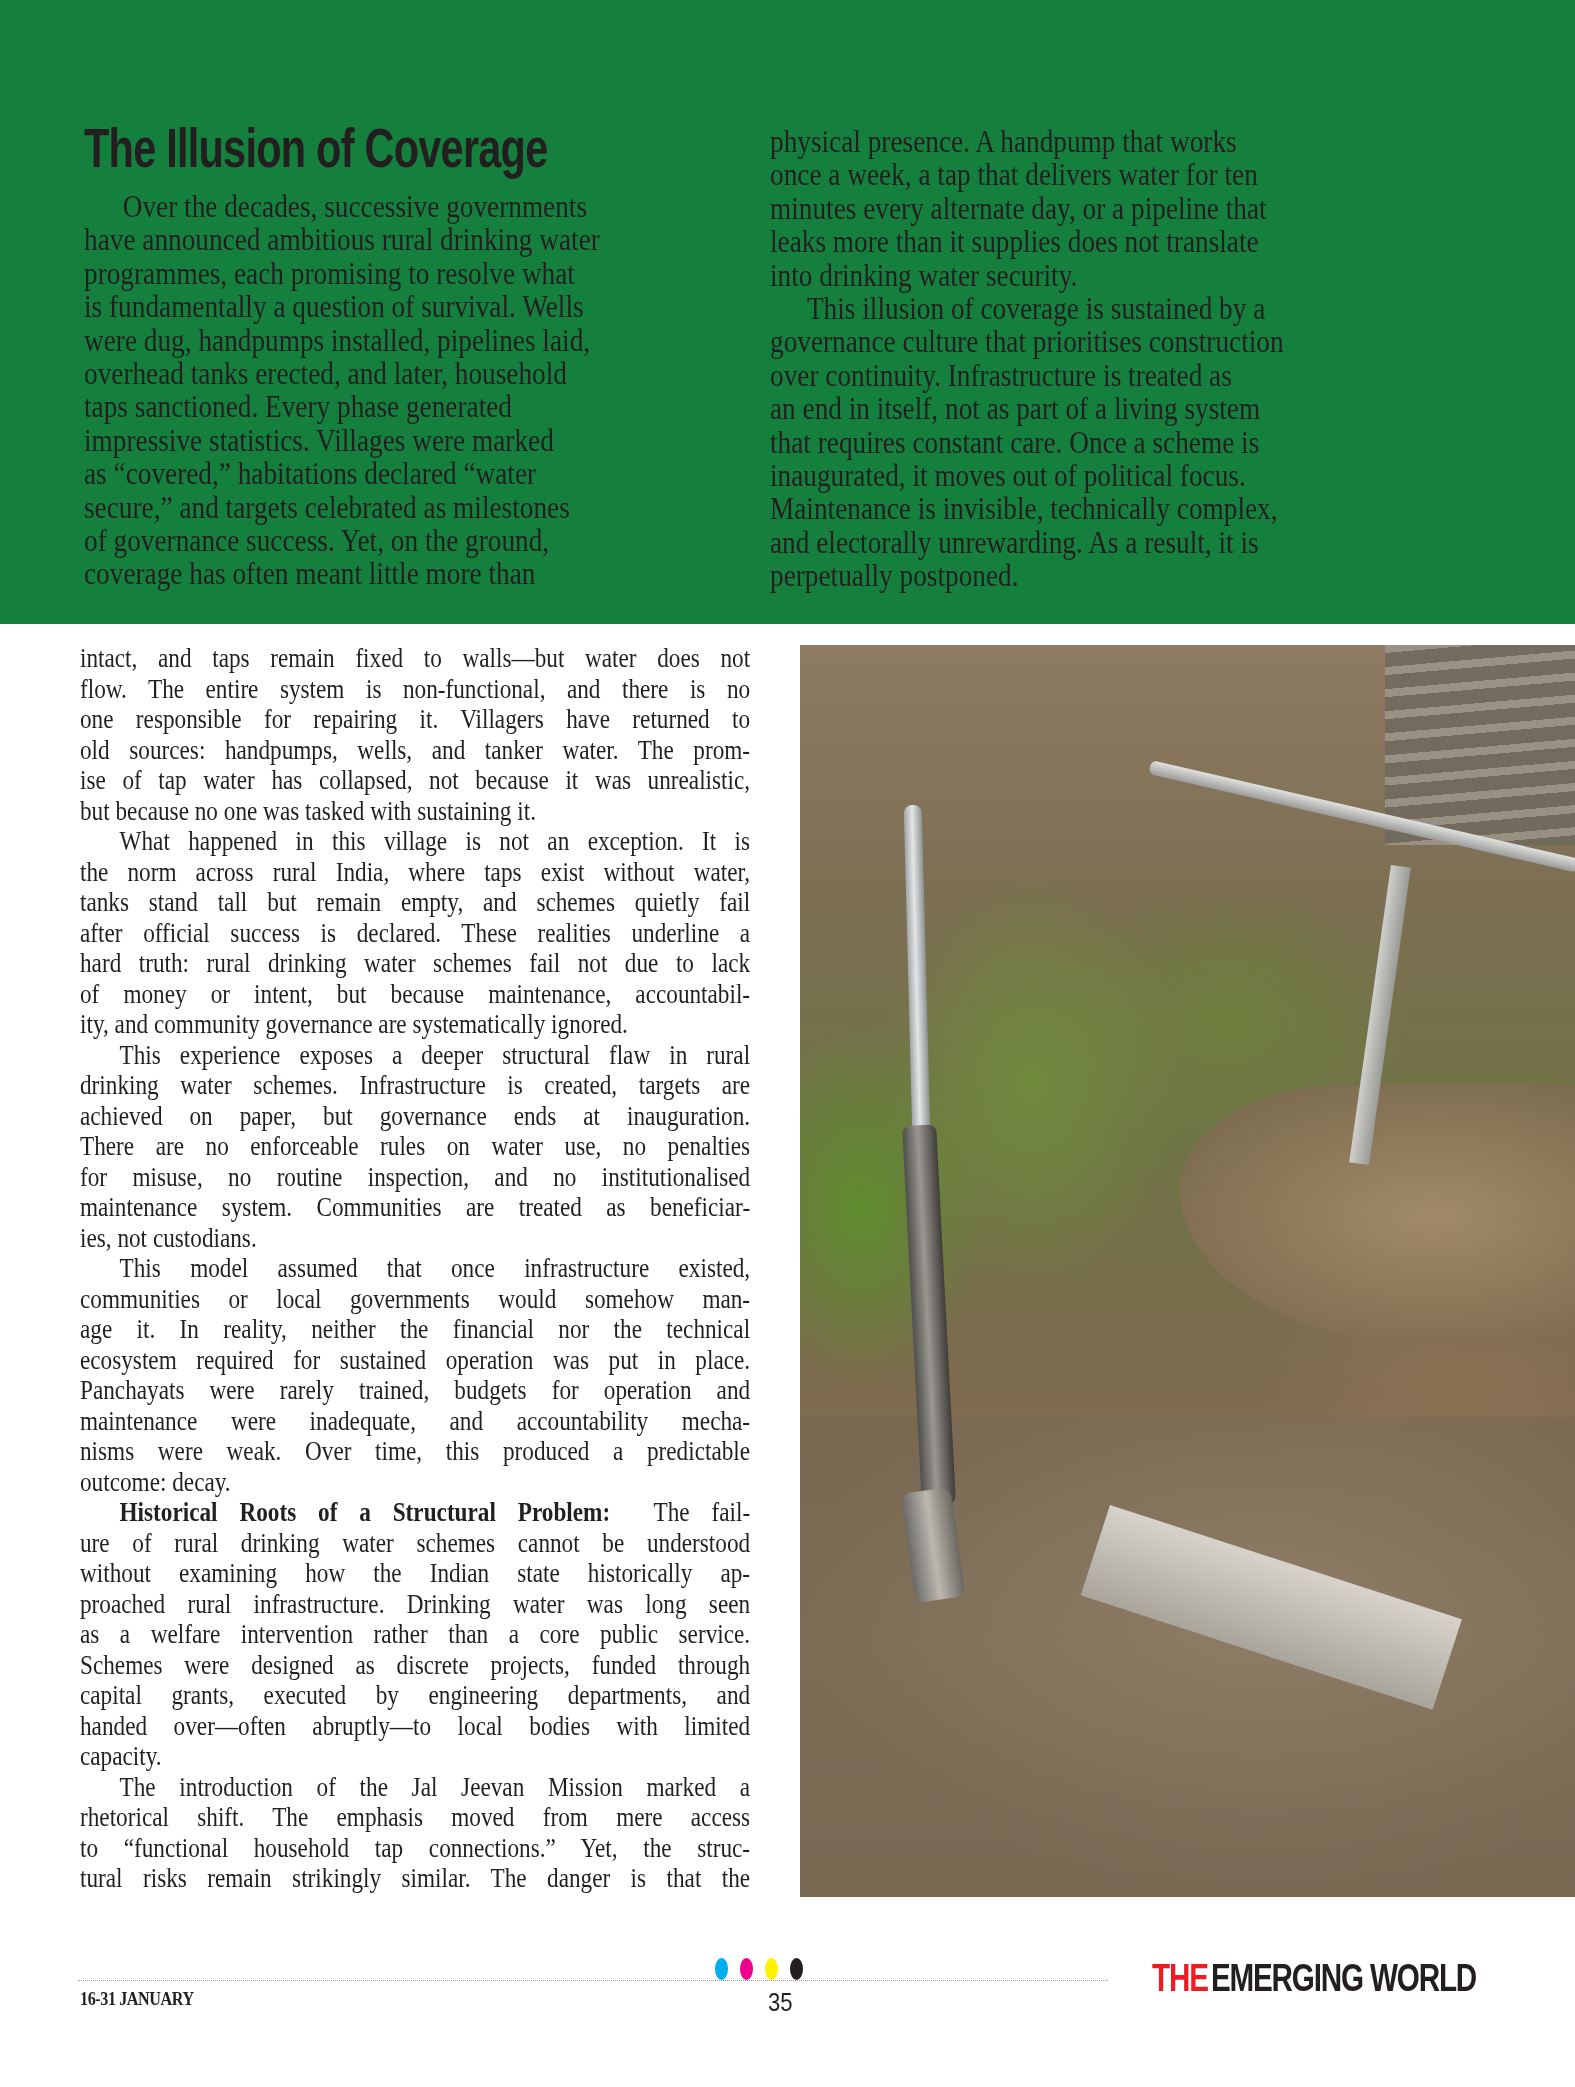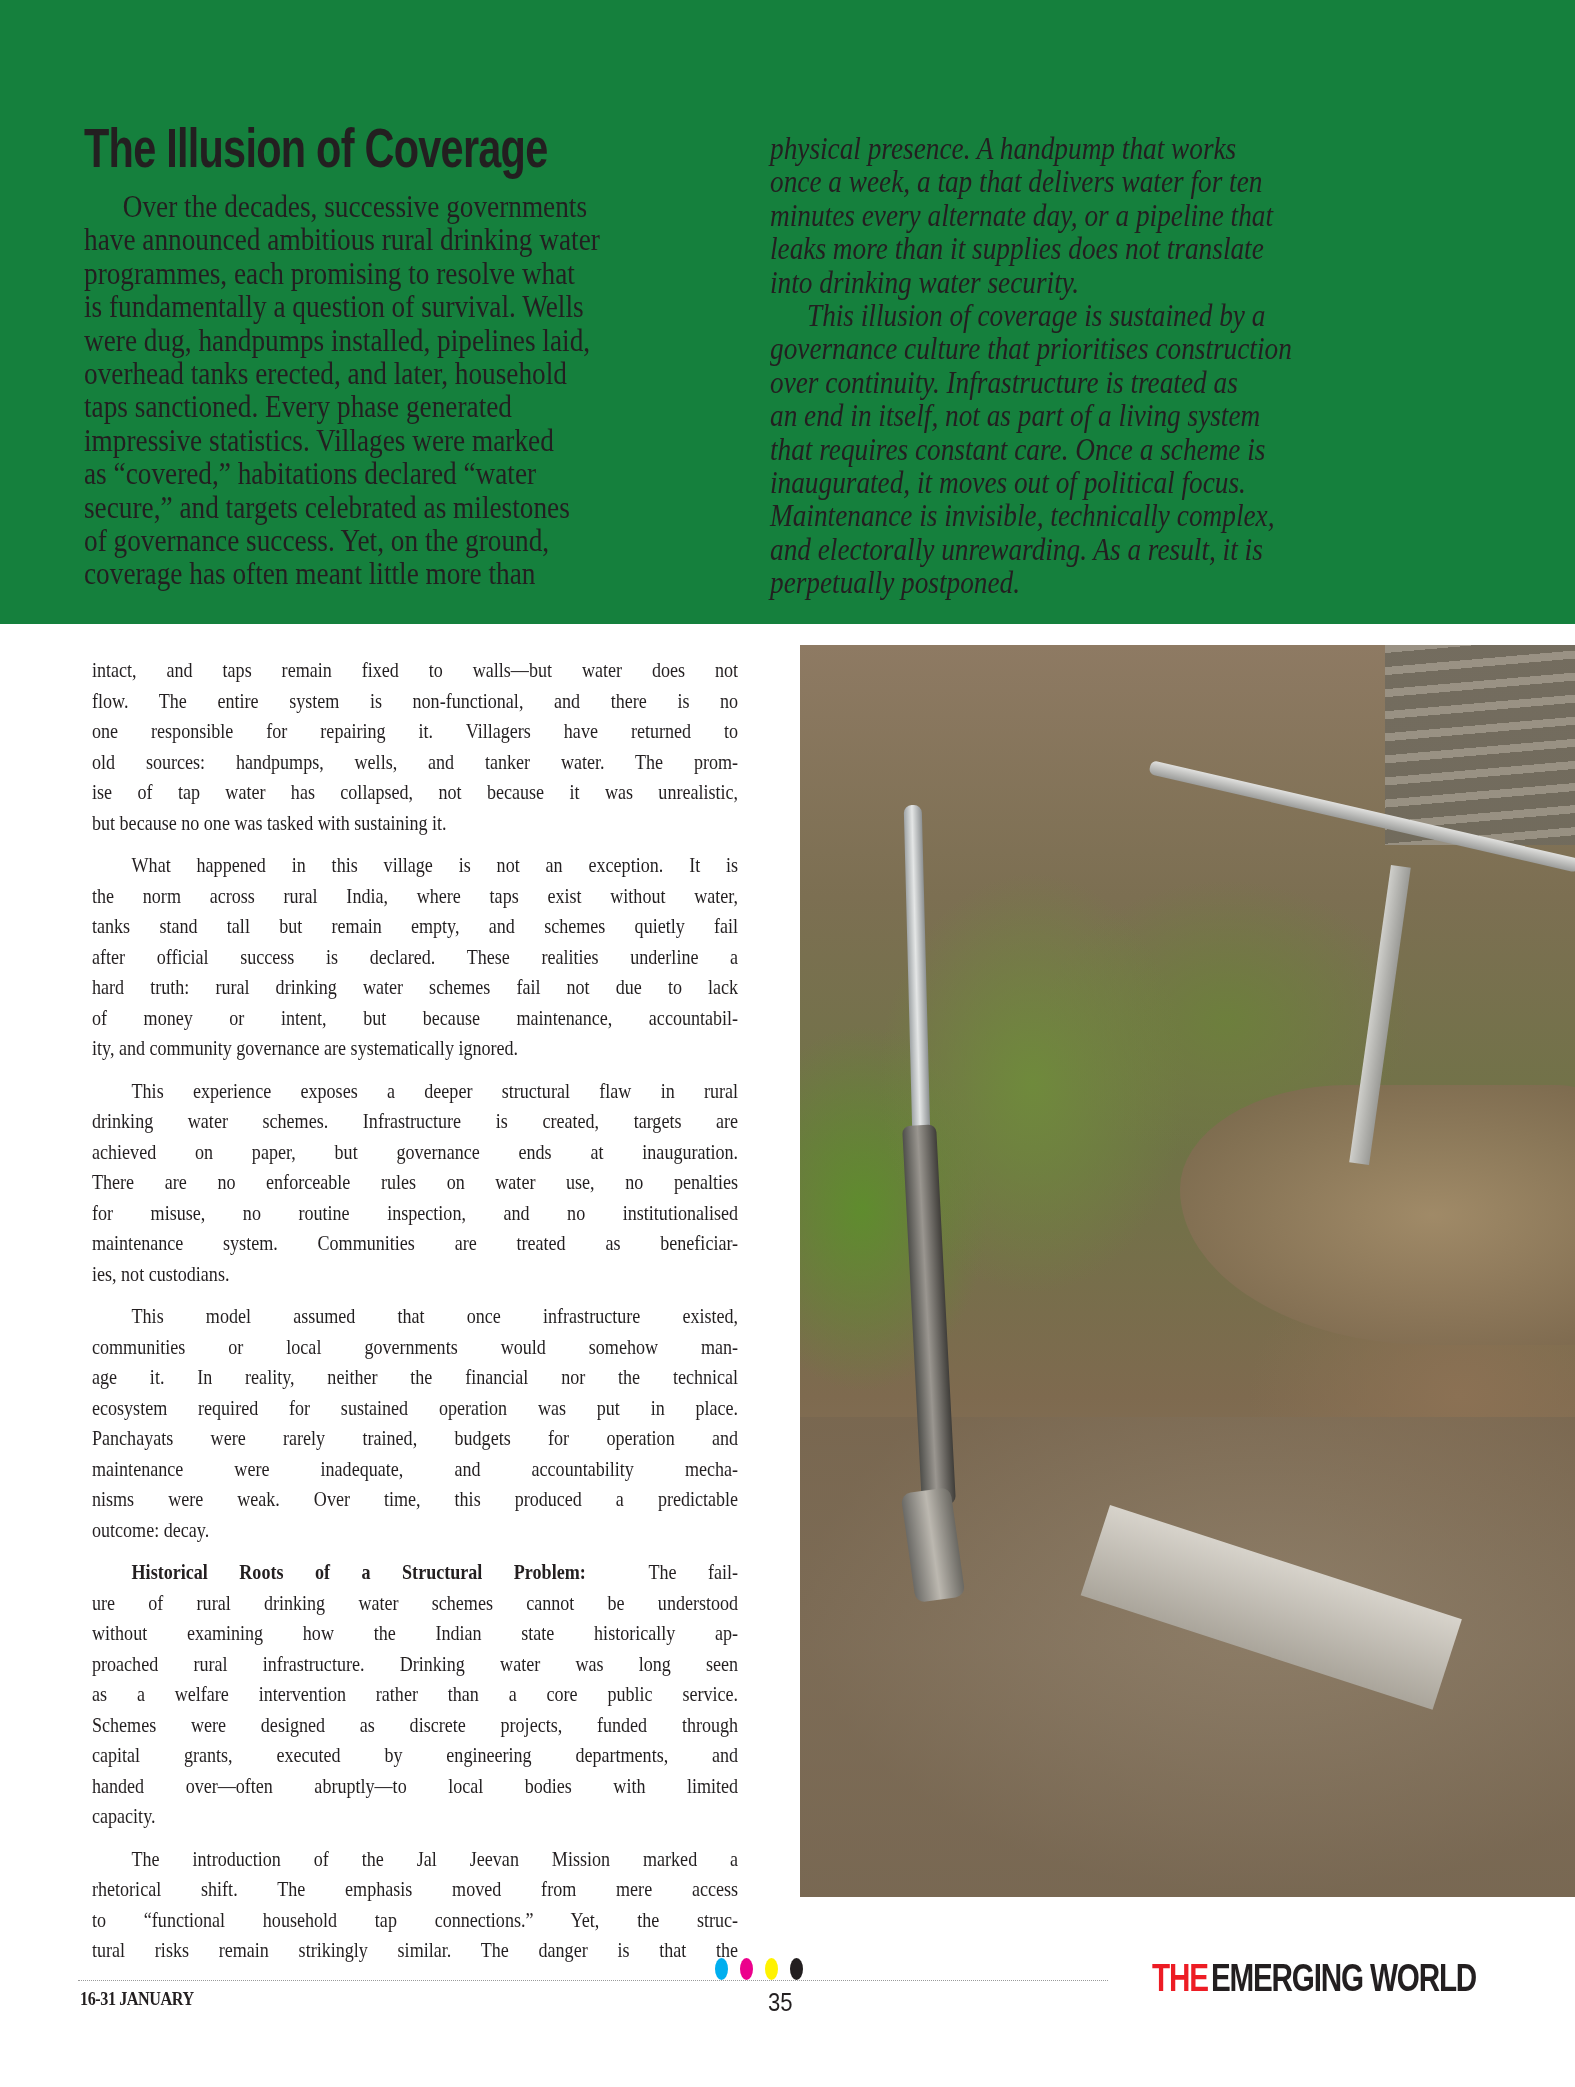--- a/index.html
+++ b/index.html
@@ -7,42 +7,42 @@
     width: 1575px; height: 2087px; position: relative; overflow: hidden;
     background: #ffffff; color: #231f20;
     font-family: "Liberation Serif", serif;
   }
   .band {
     position: absolute; left: 0; top: 0; width: 1575px; height: 624px;
     background: #15803d;
   }
   .band-col { position: absolute; }
   .band-col.left { left: 84px; top: 118px; width: 660px; }
-  .band-col.right { left: 770px; top: 132px; width: 700px; font-style: italic; }
+  .band-col.right { left: 770px; top: 125px; width: 700px; }
   .headline {
     font-family: "Liberation Sans", sans-serif; font-weight: 700;
     font-size: 56px; line-height: 60px; color: #231f20;
     transform: scaleX(0.74); transform-origin: left top;
     white-space: nowrap; letter-spacing: -1px;
     margin: 0 0 10px 0; height: 62px;
   }
   .band-text {
     font-size: 31px; line-height: 33.4px; color: #231f20;
     margin: 0; white-space: nowrap;
     transform: scaleX(0.88); transform-origin: left top;
   }
   .band-text .line { display: block; }
   .band-text .indent { padding-left: 44px; }
   .band-col.right .band-text .indent { padding-left: 42px; }
 
   .body-col {
     position: absolute; left: 80px; top: 643px; width: 670px;
   }
   .body-col .para {
-    font-size: 21px; line-height: 30.5px; margin: 12px;
+    font-size: 27px; line-height: 30.5px; margin: 0;
     text-align: justify;
   }
   .body-col .para .line {
     display: block; white-space: nowrap; text-align-last: justify;
     transform: scaleX(0.86); transform-origin: left top; width: 116.3%;
     height: 30.5px;
   }
   .body-col .para .line.last { text-align-last: left; }
   .body-col .para .line.indent { padding-left: 46px; box-sizing: border-box; }
   .body-col .subhead { font-weight: 700; }

